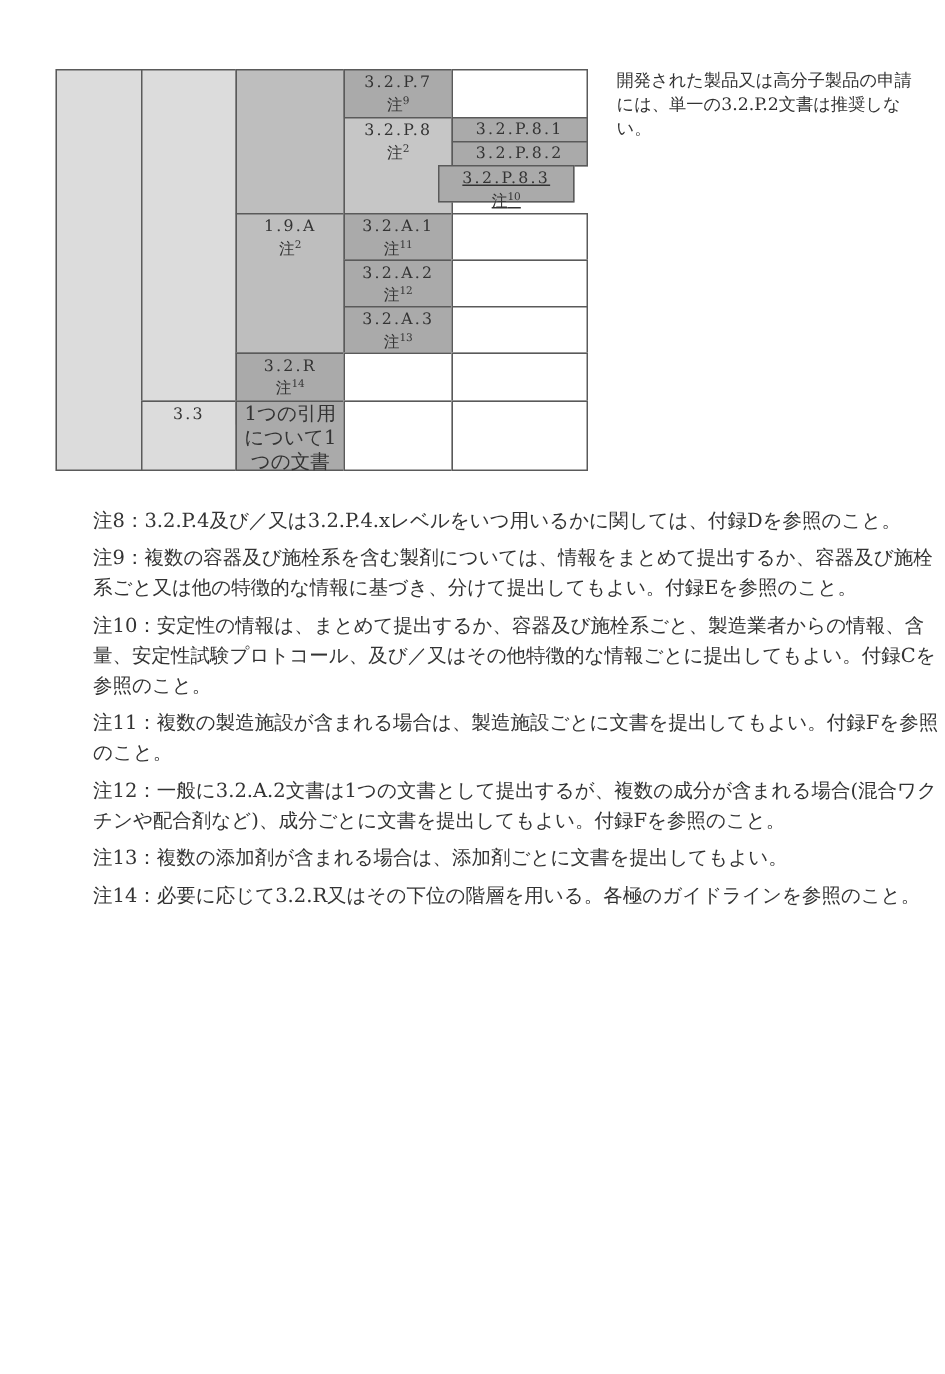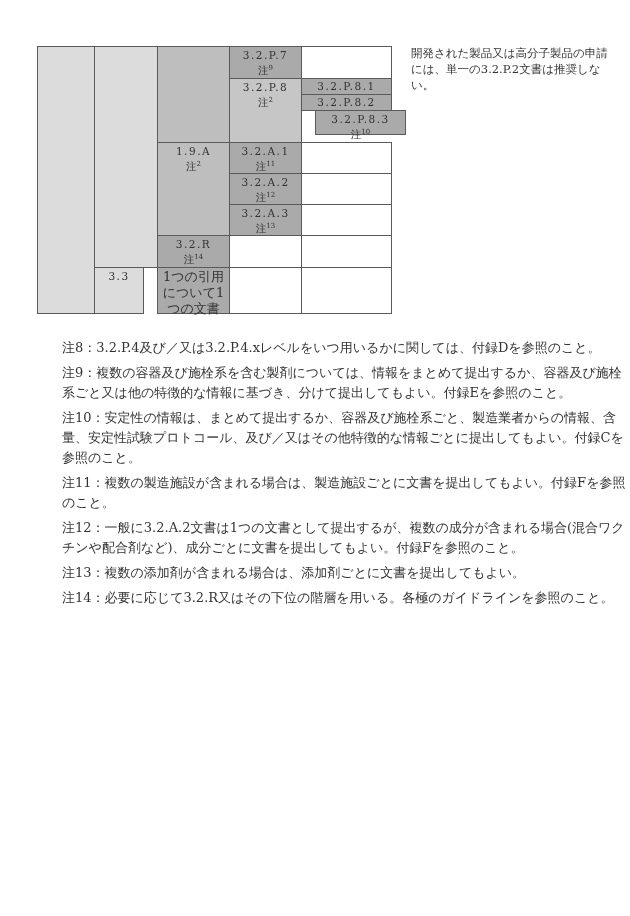--- a/index.html
+++ b/index.html
@@ -21,21 +21,21 @@
   .notes p { margin:0 0 5px 0; line-height:20px; }
 </style>
 </head>
 <body>
 
 <div>
 
   <div class="cell lg" style="left:37px;top:46px;width:58px;height:268px;"></div>
 
   <div class="cell lg" style="left:94px;top:46px;width:64px;height:222px;"></div>
-  <div class="cell lg" style="left:94px;top:267px;width:50px;height:47px;">
+  <div class="cell lg" style="left:94px;top:267px;width:64px;height:47px;">
     <span class="code">3.3</span>
   </div>
 
   <div class="cell mg" style="left:157px;top:46px;width:73px;height:97px;"></div>
   <div class="cell mg" style="left:157px;top:142px;width:73px;height:94px;">
     <span class="code">1.9.A</span>
     <span class="note-ref"><span>注</span><sup>2</sup></span>
   </div>
   <div class="cell dg" style="left:157px;top:235px;width:73px;height:48px;">
     <span class="code">3.2.R</span>
@@ -68,21 +68,21 @@
   <div class="cell wh" style="left:229px;top:235px;width:73px;height:33px;"></div>
   <div class="cell wh" style="left:229px;top:267px;width:73px;height:47px;"></div>
 
   <div class="cell wh" style="left:301px;top:46px;width:91px;height:33px;"></div>
   <div class="cell dg" style="left:301px;top:78px;width:91px;height:17px;padding-top:0;">
     <span class="code">3.2.P.8.1</span>
   </div>
   <div class="cell dg" style="left:301px;top:94px;width:91px;height:17px;padding-top:0;">
     <span class="code">3.2.P.8.2</span>
   </div>
-  <div class="cell dg" style="left:315px;top:110px;width:91px;height:25px;">
+  <div class="cell dg" style="left:292px;top:110px;width:91px;height:25px;text-decoration:underline;">
     <span class="code">3.2.P.8.3</span>
     <span class="note-ref"><span>注</span><sup>10</sup></span>
   </div>
   <div class="cell wh" style="left:301px;top:142px;width:91px;height:32px;"></div>
   <div class="cell wh" style="left:301px;top:173px;width:91px;height:32px;"></div>
   <div class="cell wh" style="left:301px;top:204px;width:91px;height:32px;"></div>
   <div class="cell wh" style="left:301px;top:235px;width:91px;height:33px;"></div>
   <div class="cell wh" style="left:301px;top:267px;width:91px;height:47px;"></div>
 </div>
 

